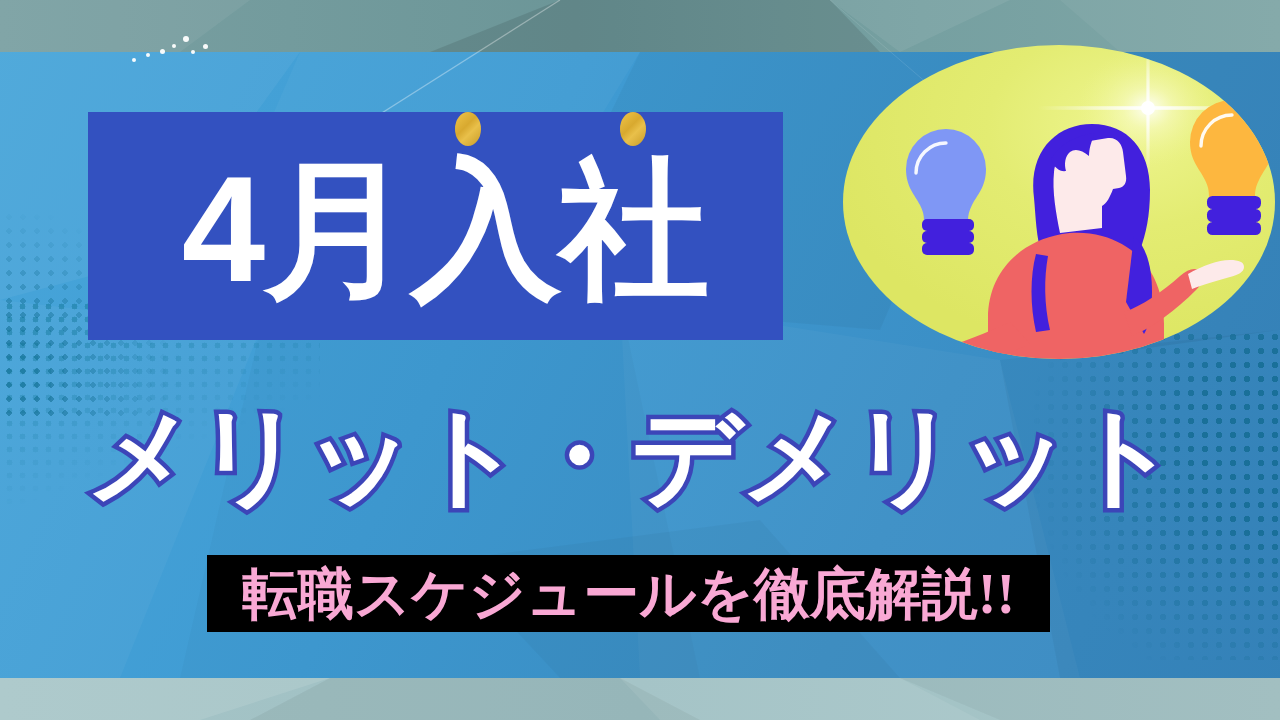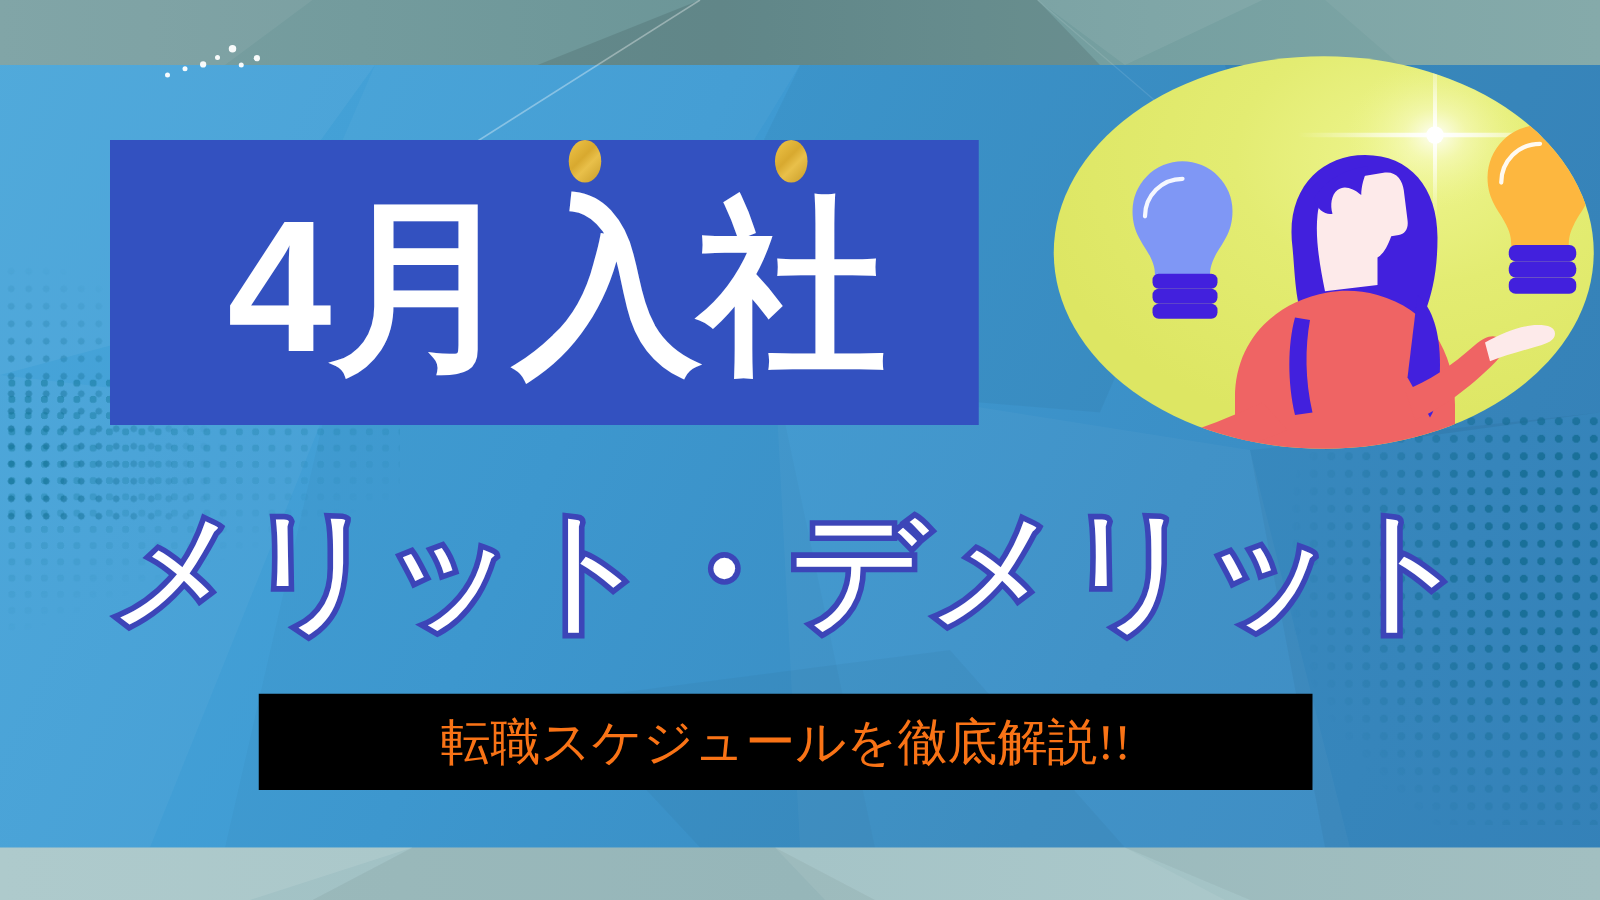--- a/index.html
+++ b/index.html
@@ -91,43 +91,43 @@
   #coin-right{ left:620px; top:112px; }
 
   
   #subtitle{
     position:absolute; left:86px; top:396px;
     width:1110px; height:120px;
     display:flex; align-items:center;
   }
   #subtitle-text{
     font-family:"Liberation Sans","DejaVu Sans",sans-serif;
-    font-weight:400;
+    font-weight:700;
     font-size:108px;
     line-height:1;
     color:#ffffff;
     white-space:nowrap;
     letter-spacing:-1px;
     -webkit-text-stroke:9px #3c45b8;
     paint-order:stroke fill;
     text-shadow:0 0 0 #3c45b8;
   }
 
   
   #banner{
     position:absolute; left:207px; top:555px;
     width:843px; height:77px;
     background:#000000;
     display:flex; align-items:center; justify-content:center;
   }
   #banner-text{
-    color:#f97316;
+    color:#f9a8d4;
     font-family:"Liberation Serif","DejaVu Serif",serif;
-    font-weight:400;
-    font-size:40px;
+    font-weight:700;
+    font-size:56px;
     line-height:1;
     letter-spacing:0px;
     white-space:nowrap;
   }
 
   
   #illustration{
     position:absolute; left:838px; top:22px;
     width:442px; height:360px;
   }

